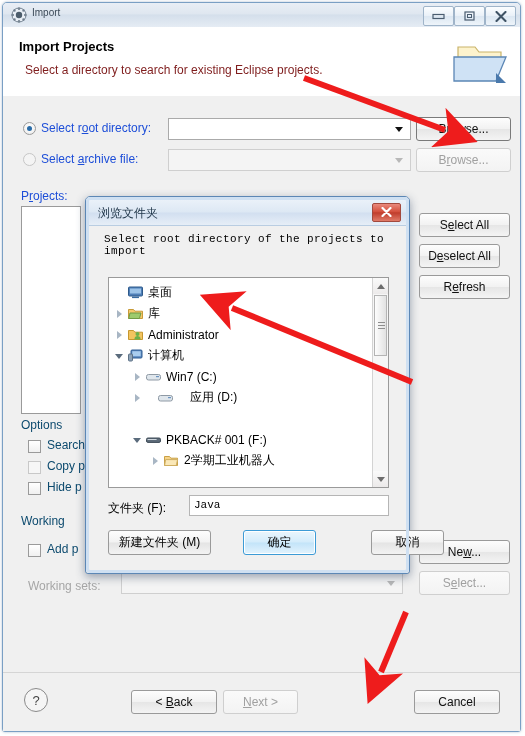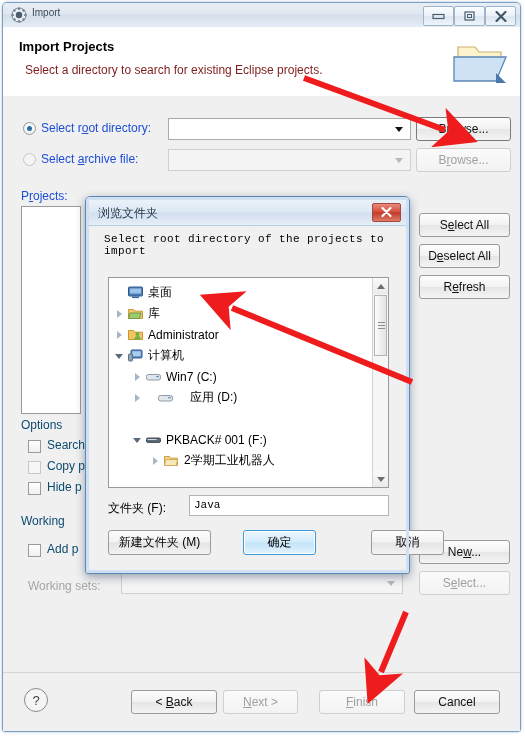--- a/index.html
+++ b/index.html
@@ -359,23 +359,20 @@
     </div>
   </div>
 
   <div id="footer">
     <div class="btn" style="left:128px;top:17px;width:86px;">
       <span><span>&lt; </span><span class="u">B</span><span>ack</span></span>
     </div>
     <div class="btn dis" style="left:220px;top:17px;width:75px;">
       <span><span></span><span class="u">N</span><span>ext &gt;</span></span>
     </div>
-    <div class="btn dis" style="left:316px;top:17px;width:86px;">
-      <span><span></span><span class="u">F</span><span>inish</span></span>
-    </div>
     <div class="btn" style="left:411px;top:17px;width:86px;">
       <span>Cancel</span>
     </div>
   </div>
 </div>
 
 <div id="help-icon">
   <span>?</span>
 </div>
 

